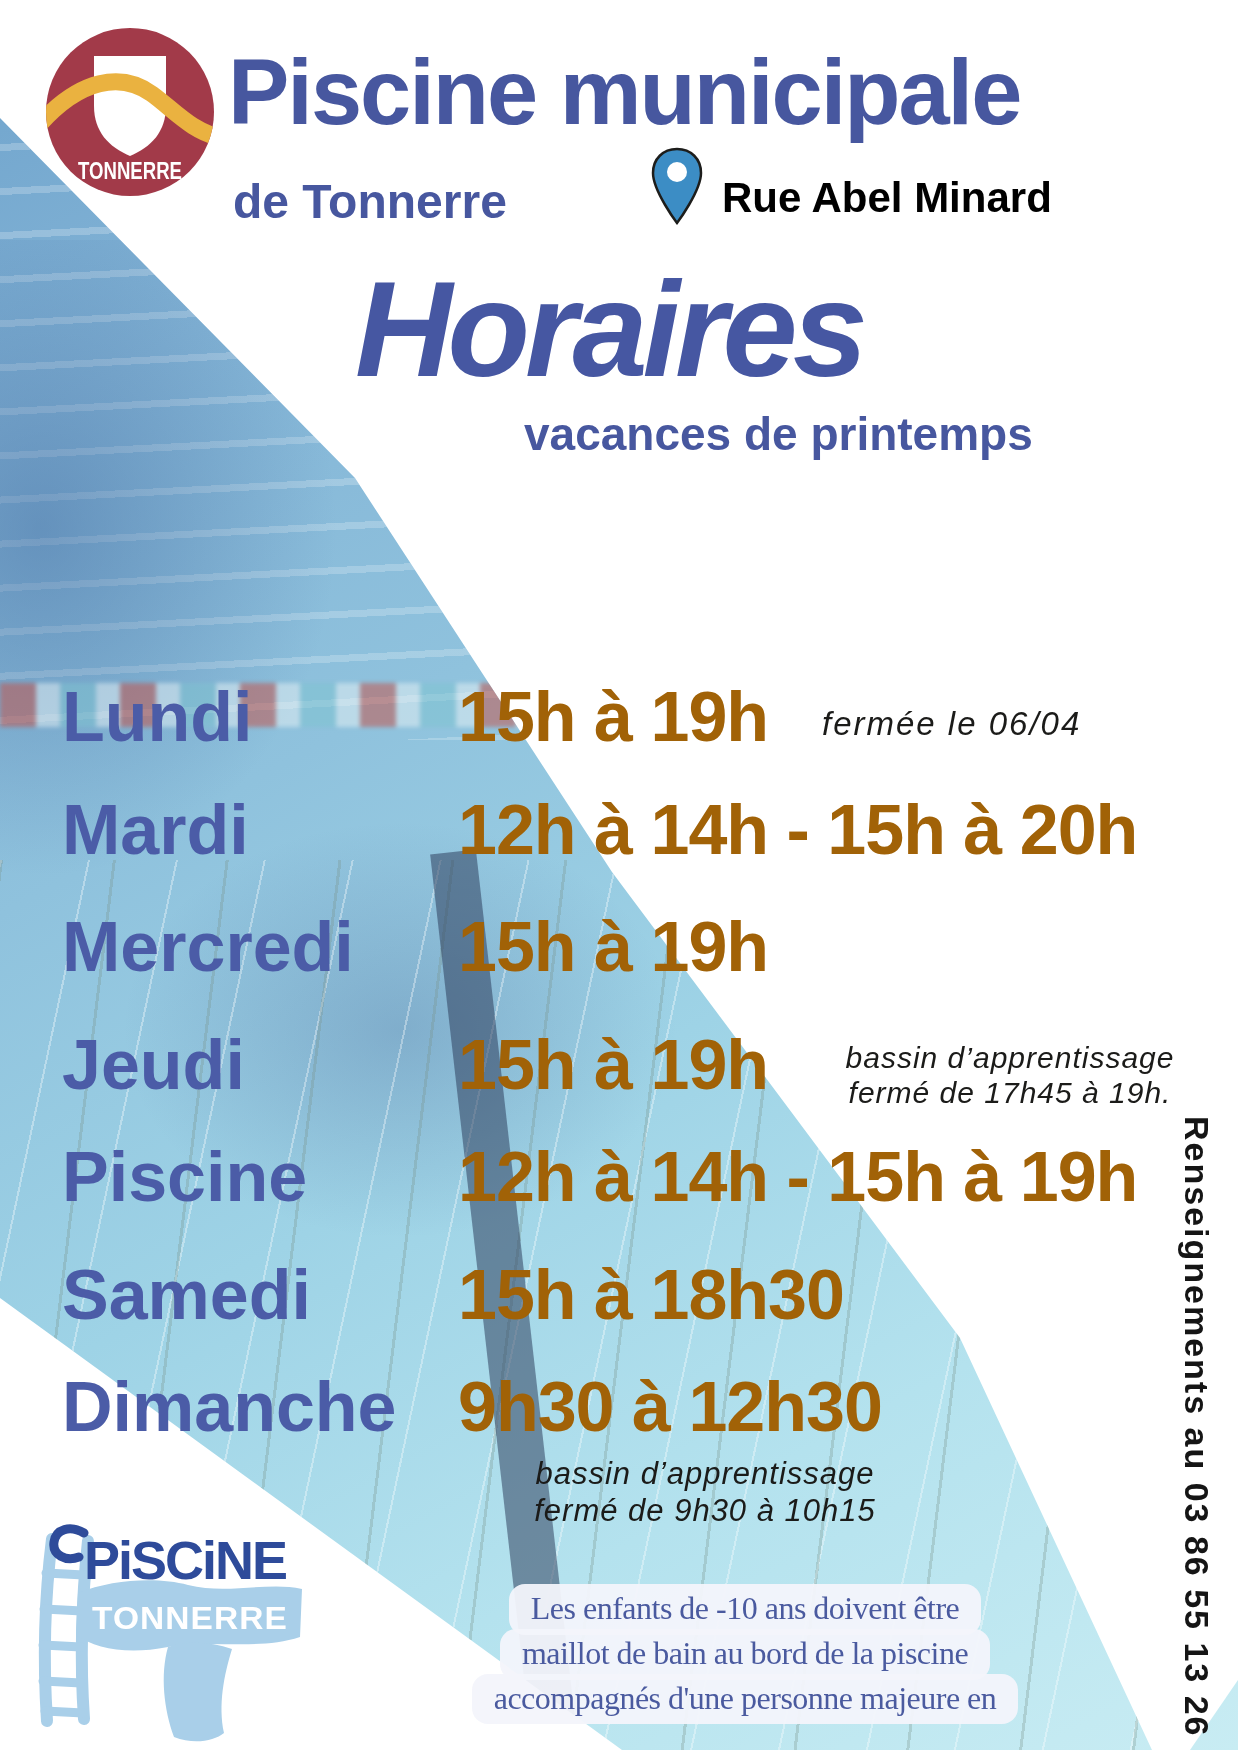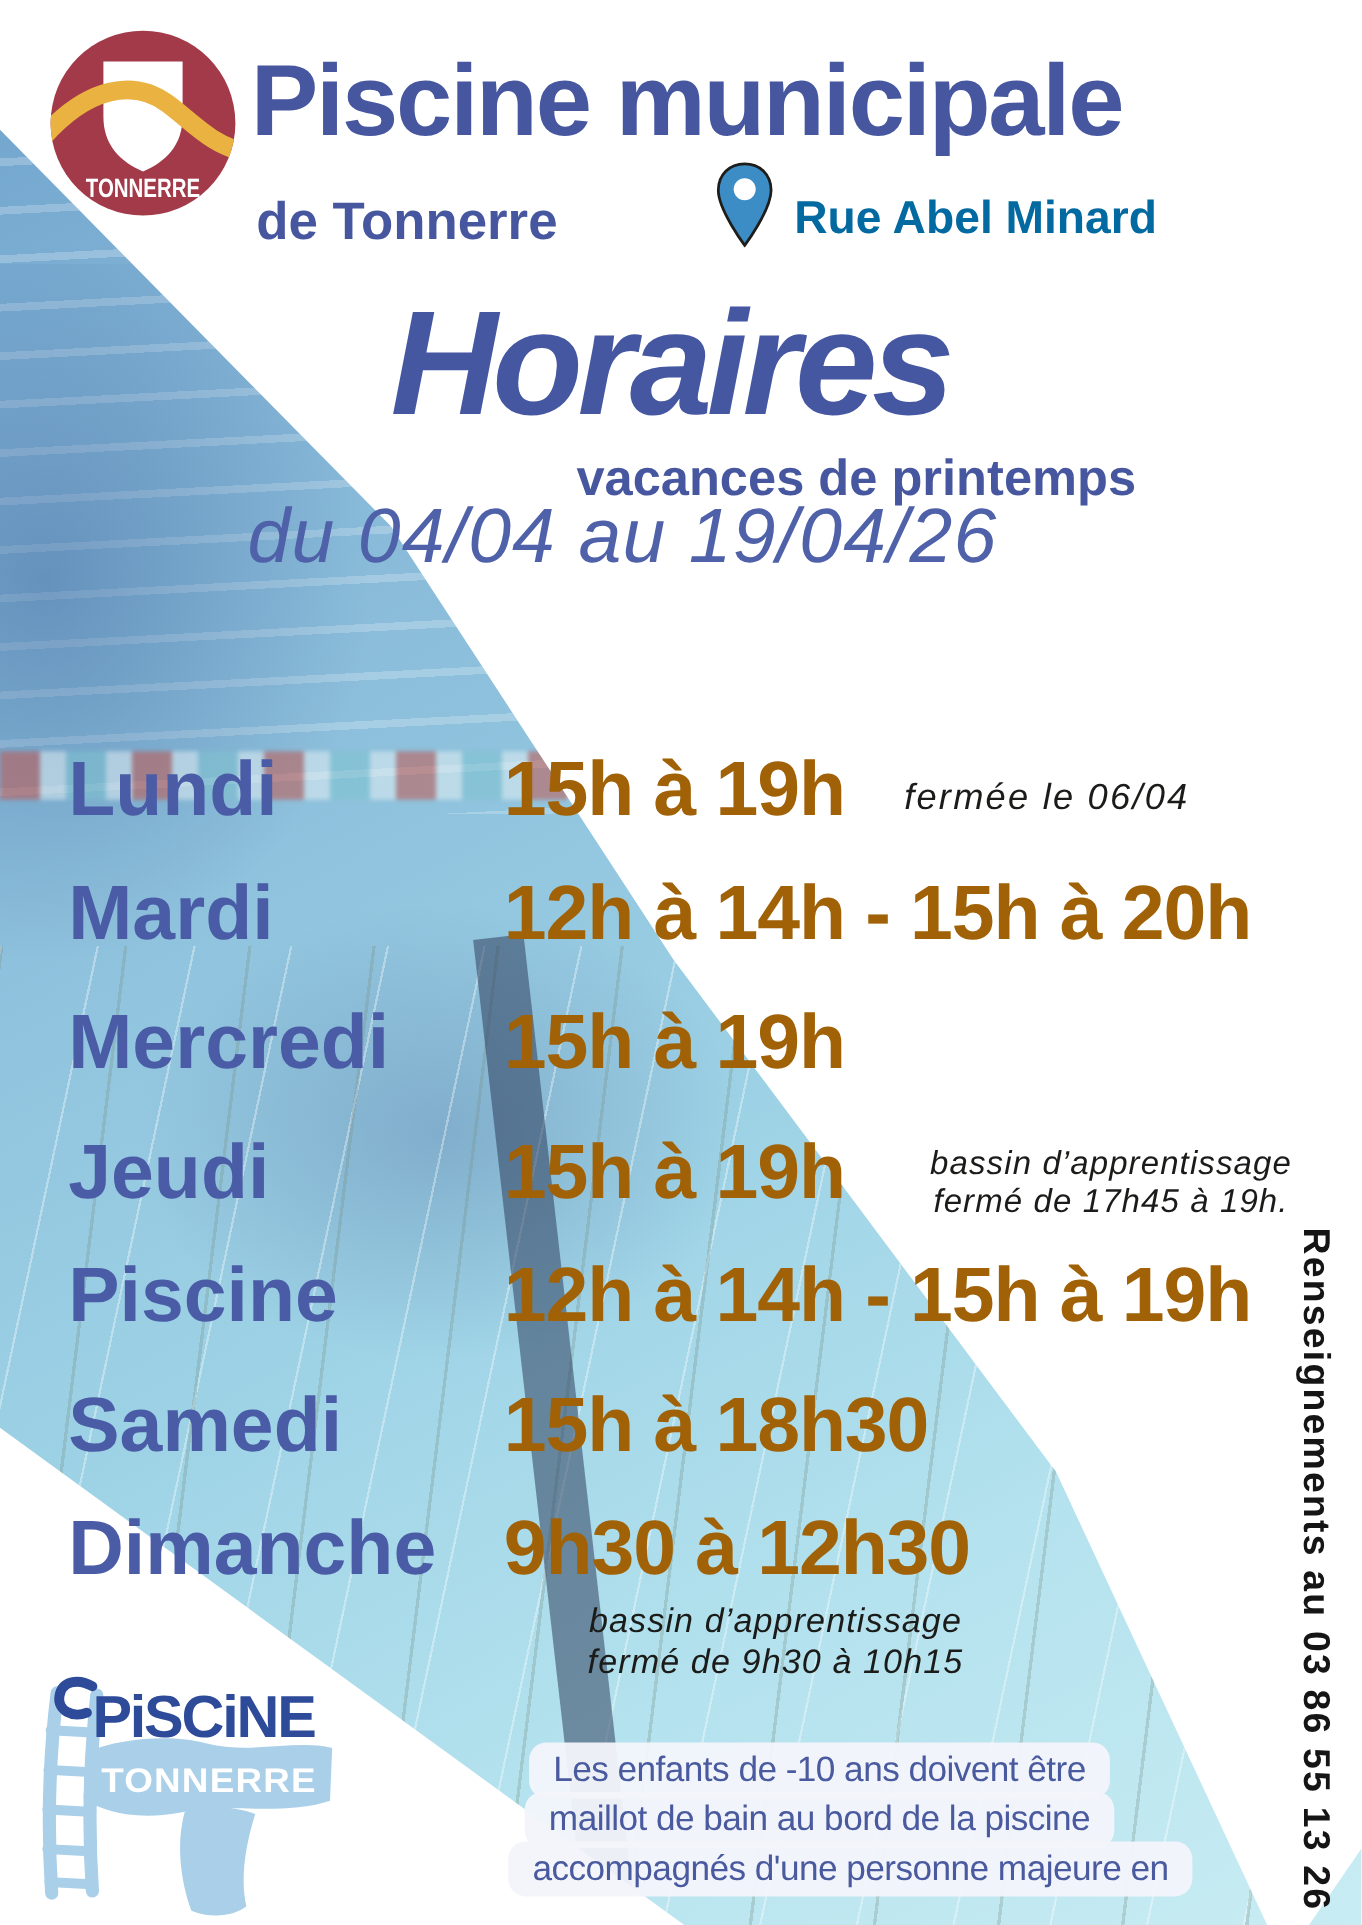--- a/index.html
+++ b/index.html
@@ -26,38 +26,38 @@
     background:
       repeating-linear-gradient(97deg,rgba(120,145,135,.30) 0 3px,transparent 3px 112px),
       repeating-linear-gradient(102deg,rgba(255,255,255,.35) 0 2px,transparent 2px 86px);}
   .laneline{position:absolute;left:430px;top:852px;width:46px;height:950px;
     background:rgba(43,58,88,.52);transform:rotate(-6.5deg);transform-origin:top center;}
   
   .citylogo{position:absolute;left:44px;top:26px;width:172px;height:172px;}
   .title{position:absolute;left:228px;top:46px;font-size:92px;font-weight:800;letter-spacing:-2px;color:#47579f;line-height:1;}
   .subtitle{position:absolute;left:233px;top:178px;font-size:48px;font-weight:800;color:#47579f;line-height:1;}
   .pin{position:absolute;left:650px;top:143px;width:54px;height:86px;}
-  .address{position:absolute;left:722px;top:177px;font-size:42px;font-weight:800;color:#0369a1;line-height:1;}
+  .address{position:absolute;left:722px;top:177px;font-size:42px;font-weight:800;color:#000000;line-height:1;}
   .horaires{position:absolute;left:355px;top:262px;font-size:135px;font-weight:800;font-style:italic;letter-spacing:-5px;color:#4657a2;line-height:1;}
   .season{position:absolute;left:524px;top:375px;font-size:46px;font-weight:800;color:#47579f;line-height:1;margin-top:36px;}
   .daterange{position:absolute;left:225px;top:452px;font-size:70px;font-weight:400;font-style:italic;letter-spacing:1px;color:#4f61a8;line-height:1;}
   
   .srow{position:absolute;left:62px;width:1120px;line-height:1;}
   .srow .day{font-size:70px;font-weight:800;color:#4b5ca7;}
   .srow .hours{position:absolute;left:396px;top:0;font-size:70px;font-weight:800;letter-spacing:-1px;color:#a16207;white-space:nowrap;}
   .r0{top:682px}.r1{top:795px}.r2{top:912px}.r3{top:1030px}.r4{top:1142px}.r5{top:1260px}.r6{top:1372px}
   .note{font-style:italic;color:#1b1b19;line-height:1.18;}
   .note-lundi{position:absolute;left:822px;top:705px;font-size:33px;letter-spacing:2px;white-space:nowrap;}
   .note-jeudi{position:absolute;left:795px;top:1040px;width:430px;font-size:30px;letter-spacing:1px;text-align:center;}
   .note-dimanche{position:absolute;left:490px;top:1456px;width:430px;font-size:31px;letter-spacing:1px;text-align:center;}
   
   .phone{position:absolute;left:1176px;top:1116px;writing-mode:vertical-rl;text-orientation:mixed;
     font-size:34px;font-weight:700;letter-spacing:2px;color:#151515;line-height:1.2;white-space:nowrap;}
   
-  .footnote{position:absolute;left:462px;top:1590px;width:566px;text-align:center;}
+  .footnote{position:absolute;left:462px;top:1590px;width:566px;text-align:center;font-family:Liberation Serif, serif;}
   .fline{display:block;width:max-content;margin:-6px auto 0;background:rgba(243,244,251,.95);
     border-radius:16px;padding:6px 22px 8px;font-size:32px;letter-spacing:-0.5px;color:#4a5a9f;line-height:1.15;}
   .poollogo{position:absolute;left:18px;top:1515px;width:290px;height:230px;}
 </style>
 </head>
 <body>
 
 <div class="poster">
 
   <div class="photo">
@@ -88,21 +88,20 @@
   <div class="subtitle">de Tonnerre</div>
 
   <svg class="pin" viewBox="0 0 54 80" aria-hidden="true">
     <path d="M27,3 C13,3 3,13 3,27 C3,45 27,77 27,77 C27,77 51,45 51,27 C51,13 41,3 27,3 Z" fill="#3c8dc5" stroke="#1d1d1b" stroke-width="2.5"></path>
     <circle cx="27" cy="26" r="10" fill="#ffffff"></circle>
   </svg>
   <div class="address">Rue Abel Minard</div>
 
   <div class="horaires">Horaires</div>
   <div class="season">vacances de printemps</div>
-  <div class="daterange">du 04/04 au 19/04/26</div>
 
   <div class="srow r0">
     <span class="day">Lundi</span>
     <span class="hours">15h à 19h</span>
   </div>
   <div class="srow r1">
     <span class="day">Mardi</span>
     <span class="hours">12h à 14h - 15h à 20h</span>
   </div>
   <div class="srow r2">

